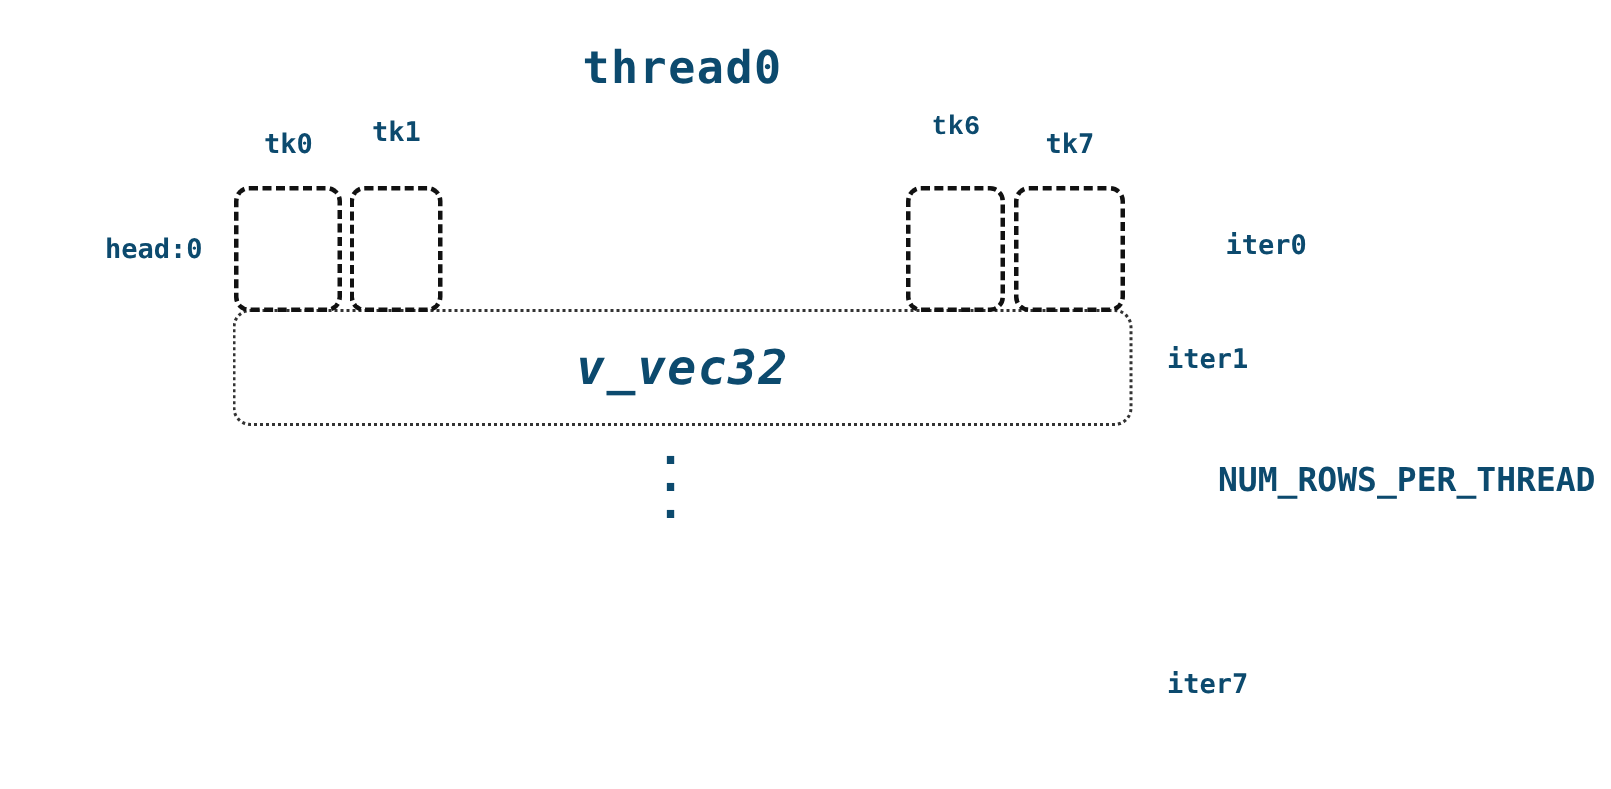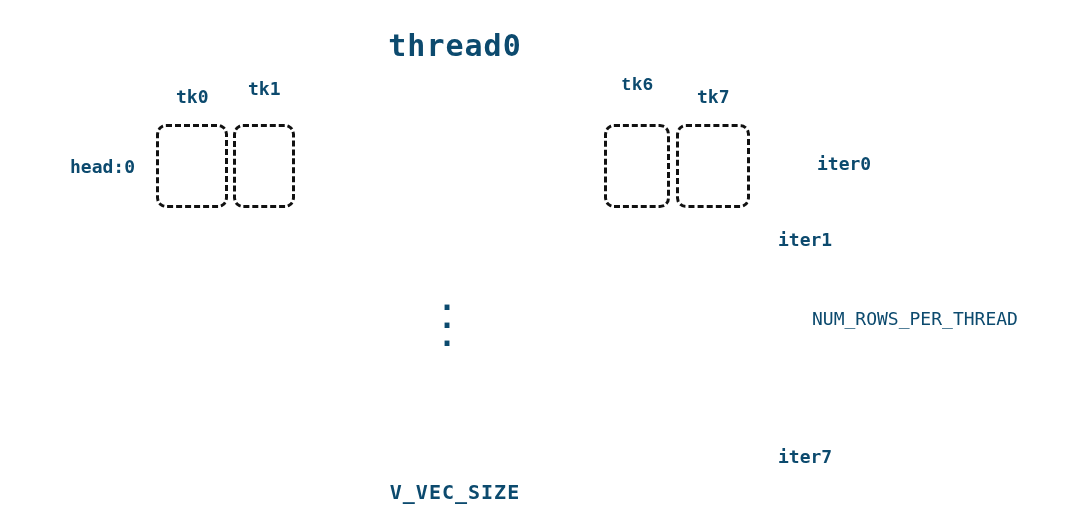--- a/index.html
+++ b/index.html
@@ -52,22 +52,22 @@
     width: 125px;
     text-align: right;
     white-space: nowrap;
   }
   .iter-label {
     font-weight: bold;
     font-size: 18px;
     white-space: nowrap;
   }
   .annot-label {
-    font-weight: normal;
-    font-size: 18px;
+    font-weight: bold;
+    font-size: 22px;
     white-space: nowrap;
   }
   .bottom-label {
     font-weight: bold;
     font-size: 20px;
     text-align: center;
     letter-spacing: 1px;
   }
   .vdots {
     display: flex;
@@ -90,31 +90,33 @@
   <div class="abs tk-label" style="left:248px; top:78px;">tk1</div>
   <div class="abs tk-label" style="left:621px; top:75px;font-family:Liberation Mono, monospace;">tk6</div>
   <div class="abs tk-label" style="left:697px; top:86px;">tk7</div>
 
 
   <div class="abs sub-box" style="left:156px; top:124px; width:72px; height:84px;"></div>
   <div class="abs sub-box" style="left:233px; top:124px; width:62px; height:84px;"></div>
   <div class="abs sub-box" style="left:604px; top:124px; width:66px; height:84px;"></div>
   <div class="abs sub-box" style="left:676px; top:124px; width:74px; height:84px;"></div>
 
+  <div class="abs row-box" style="left:155px; top:206px; width:600px; height:78px;">
+    <span class="vec-label">v_vec32</span>
+  </div>
 
   <div class="abs vdots" style="left:433px; top:292px; width:28px;">
     <span>.</span>
     <span>.</span>
     <span>.</span>
   </div>
 
 
   <div class="abs head-label" style="left:10px; top:156px;">head:0</div>
 
   <div class="abs iter-label" style="left:778px; top:153px;margin-left:39px;">iter0</div>
   <div class="abs iter-label" style="left:778px; top:229px;">iter1</div>
   <div class="abs iter-label" style="left:778px; top:398px;margin-top:48px;">iter7</div>
 
   <div class="abs annot-label" style="left:812px; top:308px;">NUM_ROWS_PER_THREAD</div>
 
-  <div class="abs bottom-label" style="left:155px; top:480px; width:600px;">V_VEC_SIZE</div>
 
 </div>
 
 </body></html>

